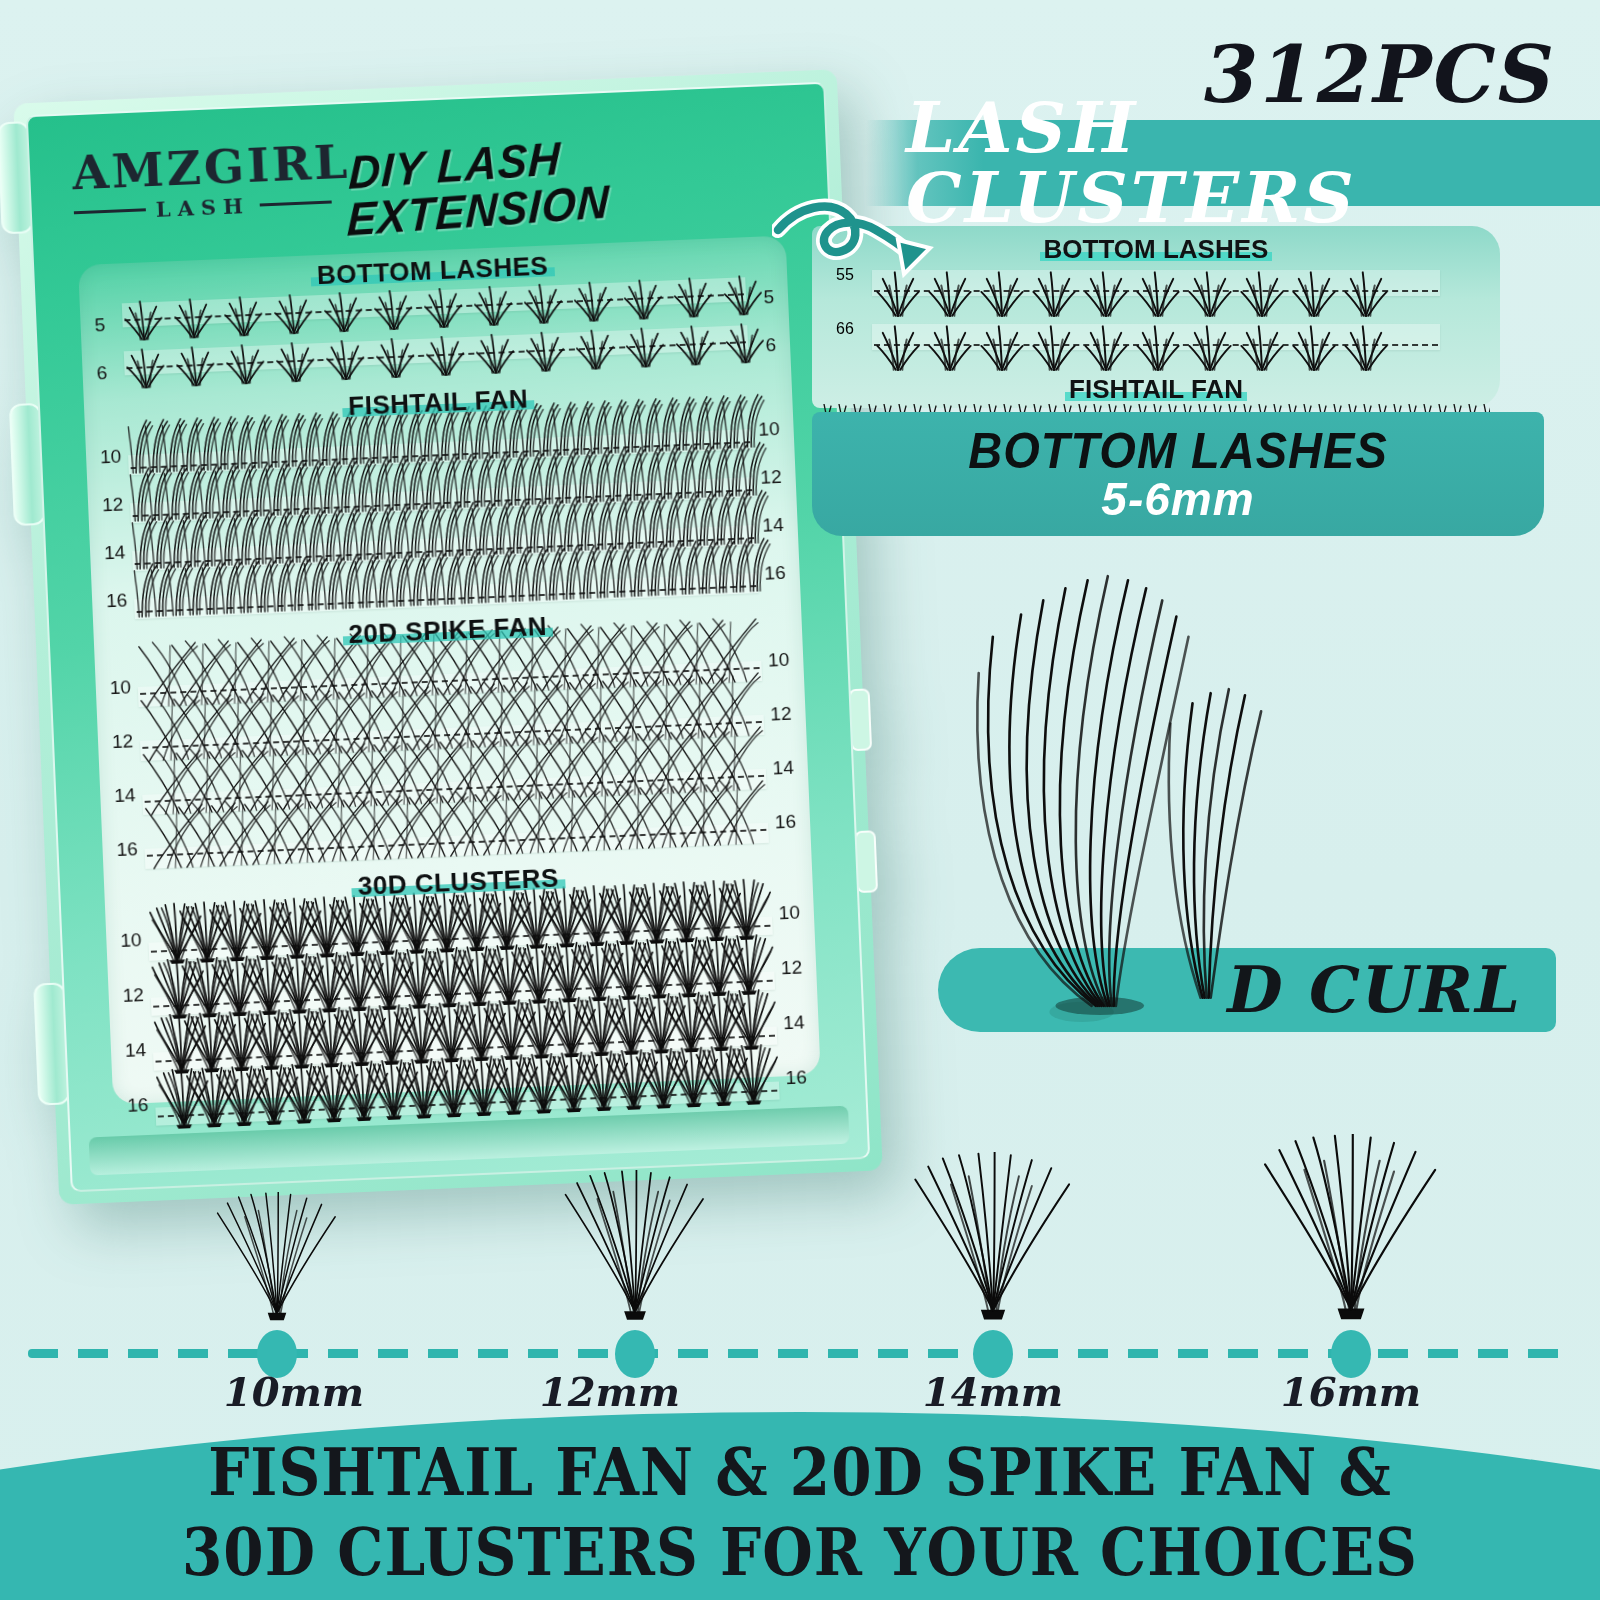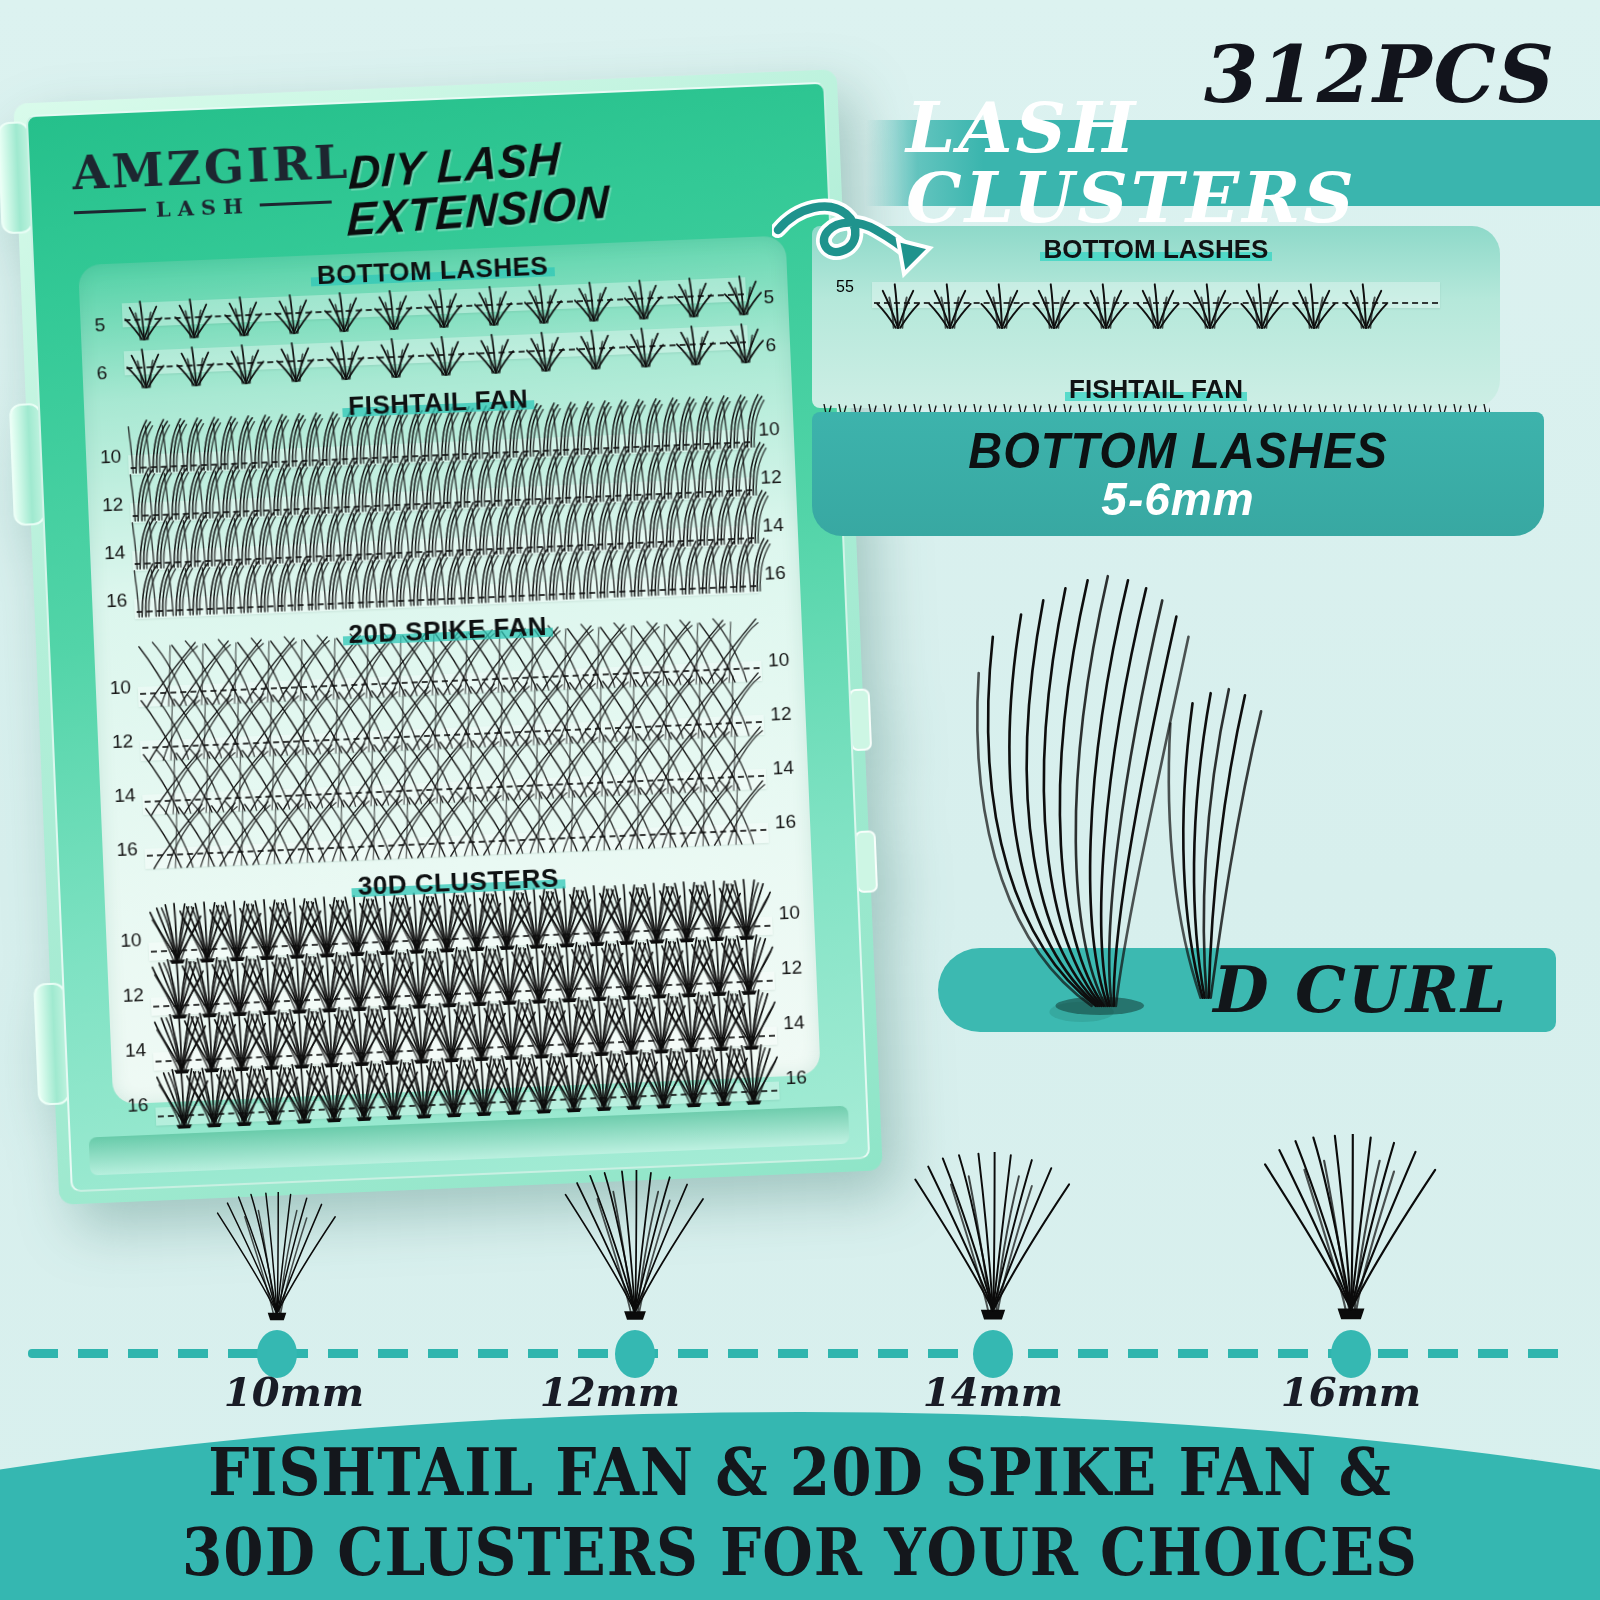--- a/index.html
+++ b/index.html
@@ -52,32 +52,32 @@
   svg.lashes{position:absolute;left:0;width:100%;overflow:visible;}
   symbol{overflow:visible;}
 
   
   .inset-panel{left:812px;top:226px;width:688px;height:182px;border-radius:8px 28px 28px 8px;
         background:linear-gradient(180deg,#8ed9c9 0%,#b5e8da 40%,#cdeee5 100%);}
   .inset-title{position:absolute;top:8px;left:0;right:0;text-align:center;
         font:700 26px/30px "Liberation Sans",sans-serif;color:#101314;}
   .inset-title .hl,.inset-bottom .hl{background:linear-gradient(180deg,transparent 60%,rgba(60,214,196,.8) 60%,rgba(60,214,196,.8) 90%,transparent 90%);padding:0 4px;}
   .inset-row{position:relative;margin:0 24px;height:54px;}
-  .inset-rows{position:absolute;top:52px;left:0;right:0;}
+  .inset-rows{position:absolute;top:40px;left:0;right:0;}
   .inset-bottom{position:absolute;bottom:4px;left:0;right:0;text-align:center;
         font:700 26px/30px "Liberation Sans",sans-serif;color:#101314;}
   .inset-fringe{position:absolute;left:10px;right:10px;bottom:-14px;height:18px;overflow:hidden;}
   .inset-banner{left:812px;top:412px;width:732px;height:124px;border-radius:8px 8px 30px 30px;
         background:linear-gradient(180deg,#3db3ac,#38a8a2);display:flex;flex-direction:column;align-items:center;justify-content:center;gap:2px;}
   .inset-banner .t1{font:italic 700 47px/1 "Liberation Sans",sans-serif;color:#0d1112;letter-spacing:1px;transform:scaleY(1.05);}
   .inset-banner .t2{font:italic 700 46px/1 "Liberation Sans",sans-serif;color:#ffffff;letter-spacing:1px;}
 
   
   .curl-banner{left:938px;top:948px;width:618px;height:84px;border-radius:42px 10px 10px 42px;background:#3cb9b1;
-        display:flex;align-items:center;justify-content:flex-end;padding-right:48px;box-sizing:border-box;text-align:center;}
+        display:flex;align-items:center;justify-content:flex-end;padding-right:34px;box-sizing:border-box;text-align:center;}
   .curl-banner .txt{font:italic 700 64px/1 "DejaVu Serif",serif;color:#12161a;letter-spacing:2px;}
   .curl-lashes{left:928px;top:552px;width:404px;height:474px;z-index:3;}
 
   
   .ruler{top:1349px;left:28px;right:28px;height:9px;border-radius:4px;
         background:repeating-linear-gradient(90deg,#2fb5ae 0 30px,transparent 30px 50px);}
   .size-dot{position:absolute;width:40px;height:48px;border-radius:50%;background:#35b8b2;top:1330px;}
   .size-label{position:absolute;top:1372px;font:italic 700 40px/1 "DejaVu Serif",serif;color:#191c26;text-align:center;}
   .size-cluster{position:absolute;}
 
@@ -712,20 +712,36 @@
               <use href="#cl-bottom" x="156" y="0" width="52" height="50"></use>
               <use href="#cl-bottom" x="208" y="0" width="52" height="50"></use>
               <use href="#cl-bottom" x="260" y="0" width="52" height="50"></use>
               <use href="#cl-bottom" x="312" y="0" width="52" height="50"></use>
               <use href="#cl-bottom" x="364" y="0" width="52" height="50"></use>
               <use href="#cl-bottom" x="416" y="0" width="52" height="50"></use>
               <use href="#cl-bottom" x="468" y="0" width="52" height="50"></use>
             </svg>
             <div class="dashline" style="top: 24px;"></div>
           </div><span class="num r">5</span></div>
+        <div class="inset-row" style="height: 54px;"><span class="num l">6</span><div class="lane">
+            <div class="tape" style="top: 4px; height: 26px;"></div>
+            <svg class="lashes" style="top: 2px; height: 50px;">
+              <use href="#cl-bottom" x="0" y="0" width="52" height="50"></use>
+              <use href="#cl-bottom" x="52" y="0" width="52" height="50"></use>
+              <use href="#cl-bottom" x="104" y="0" width="52" height="50"></use>
+              <use href="#cl-bottom" x="156" y="0" width="52" height="50"></use>
+              <use href="#cl-bottom" x="208" y="0" width="52" height="50"></use>
+              <use href="#cl-bottom" x="260" y="0" width="52" height="50"></use>
+              <use href="#cl-bottom" x="312" y="0" width="52" height="50"></use>
+              <use href="#cl-bottom" x="364" y="0" width="52" height="50"></use>
+              <use href="#cl-bottom" x="416" y="0" width="52" height="50"></use>
+              <use href="#cl-bottom" x="468" y="0" width="52" height="50"></use>
+            </svg>
+            <div class="dashline" style="top: 24px;"></div>
+          </div><span class="num r">6</span></div>
       </div>
     <div class="inset-bottom"><span class="hl">FISHTAIL FAN</span></div>
     <div class="inset-fringe" id="inset-fringe">
         <svg class="lashes" style="top: 0px; height: 18px;">
           <use href="#cl-fringe" x="0" width="10" height="18"></use>
           <use href="#cl-fringe" x="15" width="10" height="18"></use>
           <use href="#cl-fringe" x="30" width="10" height="18"></use>
           <use href="#cl-fringe" x="45" width="10" height="18"></use>
           <use href="#cl-fringe" x="60" width="10" height="18"></use>
           <use href="#cl-fringe" x="75" width="10" height="18"></use>

